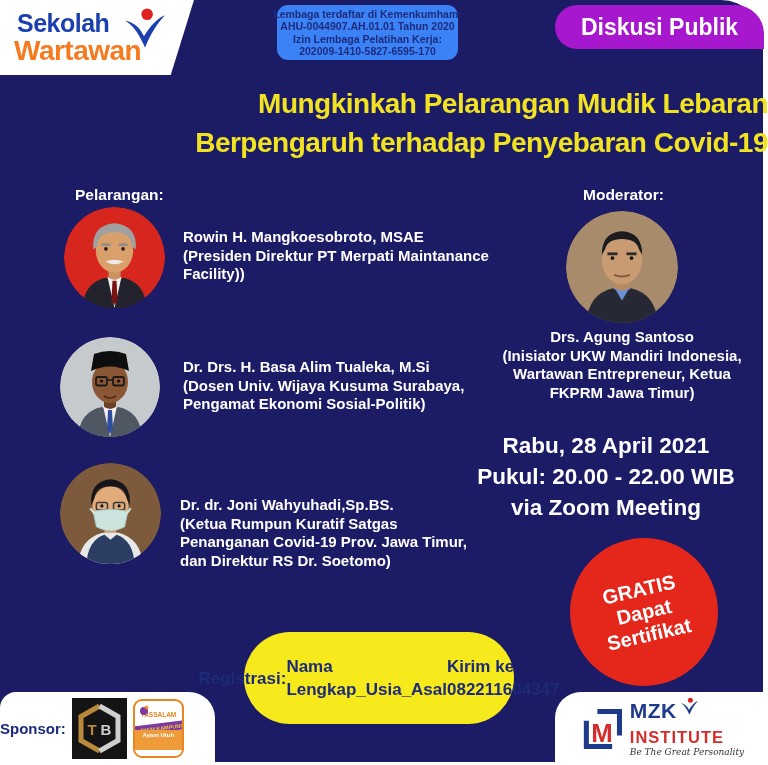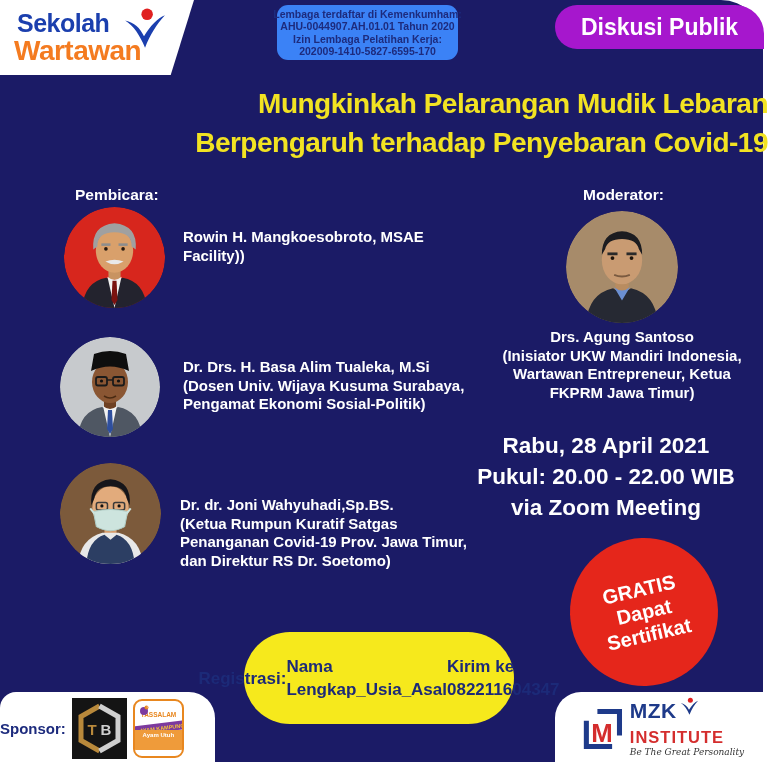--- a/index.html
+++ b/index.html
@@ -101,41 +101,42 @@
     <div>202009-1410-5827-6595-170</div>
   </div>
 
   <div class="event-badge">Diskusi Publik</div>
 
   <div class="title">
     <div>Mungkinkah Pelarangan Mudik Lebaran</div>
     <div>Berpengaruh terhadap Penyebaran Covid-19</div>
   </div>
 
-  <div class="section-label label-pembicara">Pembicara:</div>
+  <div class="section-label label-pembicara">Pelarangan:</div>
   <div class="section-label label-moderator">Moderator:</div>
 
   <div class="photo ph1">
     <svg viewBox="0 0 100 100">
       <circle cx="50" cy="50" r="50" fill="#d7261d"></circle>
       <rect x="44" y="56" width="12" height="16" fill="#c89361"></rect>
       <path d="M18 100 Q20 74 42 70 L50 74 L58 70 Q80 74 82 100 Z" fill="#23232e"></path>
       <path d="M43 69 L50 100 L57 69 Q50 75 43 69 Z" fill="#f2f2f2"></path>
       <path d="M48 73 L52 73 L53 92 L50 97 L47 92 Z" fill="#7a1210"></path>
       <ellipse cx="50" cy="43" rx="18.5" ry="22" fill="#d9a06b"></ellipse>
       <path d="M29 42 Q27 18 50 16 Q73 18 71 42 L67 39 Q67 25 50 25 Q33 25 33 39 Z" fill="#a0a0a0"></path>
       <rect x="37" y="36" width="9" height="2.5" fill="#8d8d8d"></rect>
       <rect x="54" y="36" width="9" height="2.5" fill="#8d8d8d"></rect>
       <circle cx="41.5" cy="41.5" r="1.8" fill="#26180e"></circle>
       <circle cx="58.5" cy="41.5" r="1.8" fill="#26180e"></circle>
       <path d="M41 54 Q50 50.5 59 54 Q50 59.5 41 54 Z" fill="#e9e9e9"></path>
     </svg>
   </div>
   <div class="speaker-text st1">
     <div>Rowin H. Mangkoesobroto, MSAE</div>
+    <div>(Presiden Direktur PT Merpati Maintanance</div>
     <div>Facility))</div>
   </div>
 
   <div class="photo ph2">
     <svg viewBox="0 0 100 100">
       <circle cx="50" cy="50" r="50" fill="#c7cacd"></circle>
       <rect x="44" y="58" width="12" height="14" fill="#6e4023"></rect>
       <path d="M18 100 Q20 74 42 70 L50 74 L58 70 Q80 74 82 100 Z" fill="#4f5763"></path>
       <path d="M43 69 L50 100 L57 69 Q50 75 43 69 Z" fill="#f2f2f2"></path>
       <path d="M48 73 L52 73 L53 92 L50 97 L47 92 Z" fill="#2f4f9e"></path>

